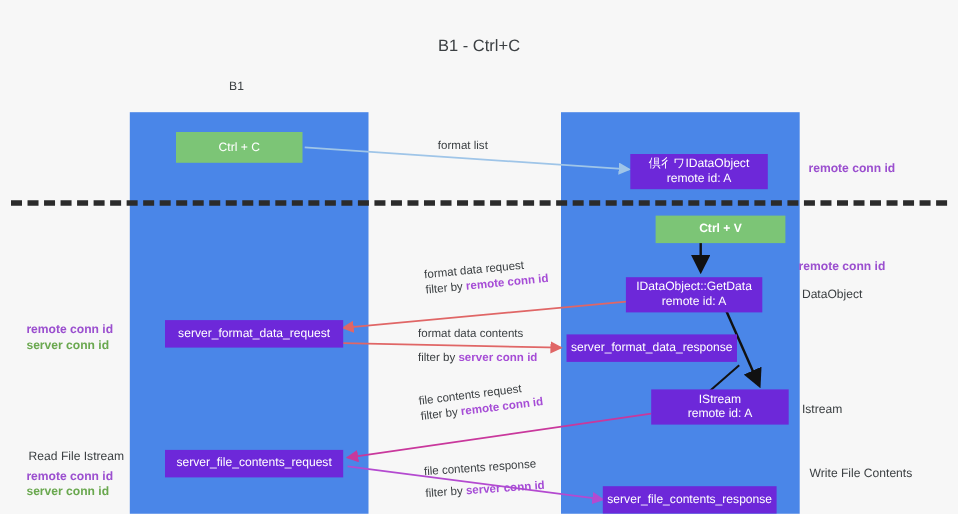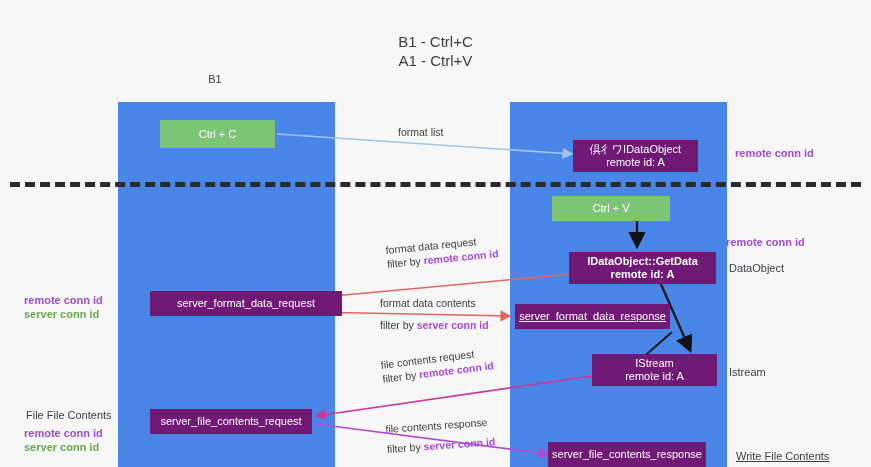--- a/index.html
+++ b/index.html
@@ -27,21 +27,21 @@
   
   .box{
     box-sizing:border-box;
     display:flex;flex-direction:column;
     align-items:center;justify-content:center;
     font-size:11px;line-height:13px;
     color:#ffffff;text-align:center;
     padding:2px 4px;
   }
   .box.green{background:#7cc576;}
-  .box.orange{background:#701a75;}
+  .box.orange{background:#6d28d9;}
   .box .l2{font-size:11px;}
   
   .slabel{font-size:11px;line-height:14px;}
   .purple{color:#9b4fcf;font-weight:bold;}
   .green-t{color:#6aa84f;font-weight:bold;}
   .plain{color:#3c4043;}
   
   .elabel{
     font-size:10.5px;line-height:14px;color:#3c4043;
     white-space:nowrap;
@@ -54,21 +54,20 @@
   }
   svg{position:absolute;left:0;top:0;width:871px;height:467px;overflow:visible;pointer-events:none;}
 </style>
 </head>
 <body>
 
 <div id="stage">
 
   <div class="abs title">
     <div>B1 - Ctrl+C</div>
-    <div>A1 - Ctrl+V</div>
   </div>
 
   <div class="abs colhead" style="left:155px;top:48px;width:120px;">
     <div>B1</div>
   </div>
 
   <div class="abs lane" style="left:118px;top:78px;width:217px;height:382px;"></div>
   <div class="abs lane" style="left:510px;top:78px;width:217px;height:382px;"></div>
 
   <svg xmlns="http://www.w3.org/2000/svg">
@@ -111,34 +110,34 @@
 
   <div class="abs box green" style="left:160px;top:96px;width:115px;height:28px;">
     <span>Ctrl + C</span>
   </div>
 
   <div class="abs box orange" style="left:573px;top:116px;width:125px;height:32px;">
     <span>倶彳ワIDataObject</span>
     <span class="l2">remote id: A</span>
   </div>
 
-  <div class="abs box green" style="left:552px;top:172px;width:118px;height:25px;">
+  <div class="abs box green" style="left:596px;top:172px;width:118px;height:25px;font-weight:bold;">
     <span>Ctrl + V</span>
   </div>
 
-  <div class="abs box orange" style="left:569px;top:228px;width:147px;height:32px;font-weight:bold;">
+  <div class="abs box orange" style="left:569px;top:228px;width:124px;height:32px;">
     <span>IDataObject::GetData</span>
     <span class="l2">remote id: A</span>
   </div>
 
-  <div class="abs box orange" style="left:150px;top:267px;width:192px;height:25px;">
+  <div class="abs box orange" style="left:150px;top:267px;width:162px;height:25px;">
     <span>server_format_data_request</span>
   </div>
 
-  <div class="abs box orange" style="left:515px;top:280px;width:155px;height:25px;text-decoration:underline;">
+  <div class="abs box orange" style="left:515px;top:280px;width:155px;height:25px;">
     <span>server_format_data_response</span>
   </div>
 
   <div class="abs box orange" style="left:592px;top:330px;width:125px;height:32px;">
     <span>IStream</span>
     <span class="l2">remote id: A</span>
   </div>
 
   <div class="abs box orange" style="left:150px;top:385px;width:162px;height:25px;">
     <span>server_file_contents_request</span>
@@ -181,22 +180,22 @@
   </div>
 
   <div class="abs slabel purple" style="left:735px;top:122px;">remote conn id</div>
 
   <div class="abs slabel purple" style="left:726px;top:211px;">remote conn id</div>
 
   <div class="abs slabel plain" style="left:729px;top:237px;">DataObject</div>
 
   <div class="abs slabel plain" style="left:729px;top:341px;">Istream</div>
 
-  <div class="abs slabel plain" style="left:736px;top:425px;text-decoration:underline;">Write File Contents</div>
+  <div class="abs slabel plain" style="left:736px;top:400px;">Write File Contents</div>
 
   <div class="abs slabel purple" style="left:24px;top:269px;">remote conn id</div>
   <div class="abs slabel green-t" style="left:24px;top:283px;">server conn id</div>
 
-  <div class="abs slabel plain" style="left:26px;top:384px;">File File Contents</div>
+  <div class="abs slabel plain" style="left:26px;top:384px;">Read File Istream</div>
   <div class="abs slabel purple" style="left:24px;top:402px;">remote conn id</div>
   <div class="abs slabel green-t" style="left:24px;top:416px;">server conn id</div>
 
 </div>
 
 </body></html>

